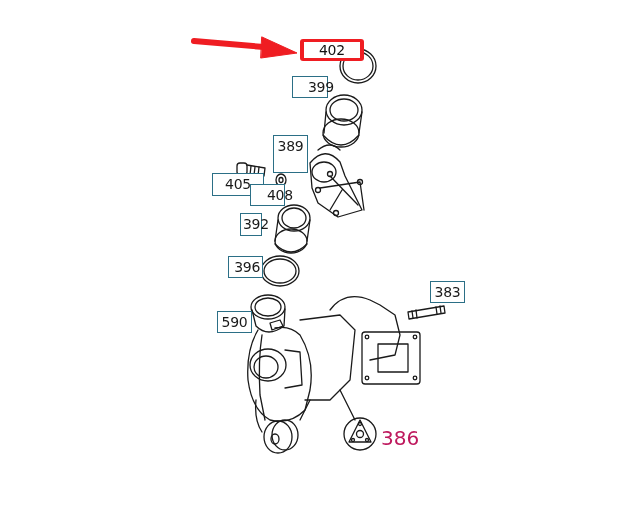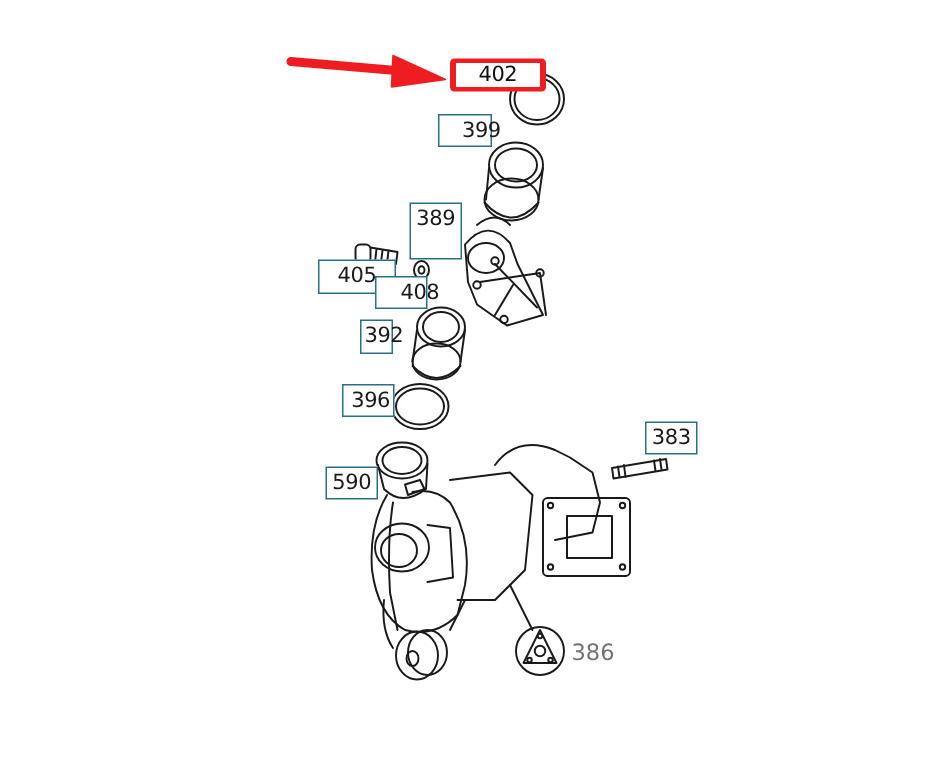--- a/index.html
+++ b/index.html
@@ -2,21 +2,21 @@
 <html><head>
 <meta charset="utf-8">
 <style>
   html, body { margin:0; padding:0; background:#ffffff; }
   body { width:622px; height:507px; position:relative; overflow:hidden; font-family:"DejaVu Sans", sans-serif; }
   #canvas { position:absolute; left:0; top:0; width:622px; height:507px; }
   .lbl { position:absolute; box-sizing:border-box; border:1.2px solid #2b6f86; background:#fff; color:#1a1a1a;
          font-size:14px; line-height:20px; padding:0 2px; letter-spacing:-0.3px; text-align:center; }
   .lbl-hl { position:absolute; box-sizing:border-box; background:#ef1d22; border-radius:3px; padding:3px 4px; }
   .lbl-hl span { display:block; background:#fff; color:#111; font-size:14px; line-height:16px; padding:0 15px; letter-spacing:-0.3px; }
-  .plain { position:absolute; font-size:15px; color:#737373; }
+  .plain { position:absolute; font-size:20px; color:#be185d; }
 </style>
 </head>
 <body>
 
 <div id="diagram">
   <svg id="canvas" viewBox="0 0 622 507" fill="none" stroke="#1a1a1a" stroke-width="1.3" stroke-linejoin="round" stroke-linecap="round">
 
     <g>
       <path d="M194 41 L264 47" stroke="#ef1d22" stroke-width="6"></path>
       <polygon points="262,37 297,53 261,58" fill="#ef1d22" stroke="#ef1d22" stroke-width="1"></polygon>

